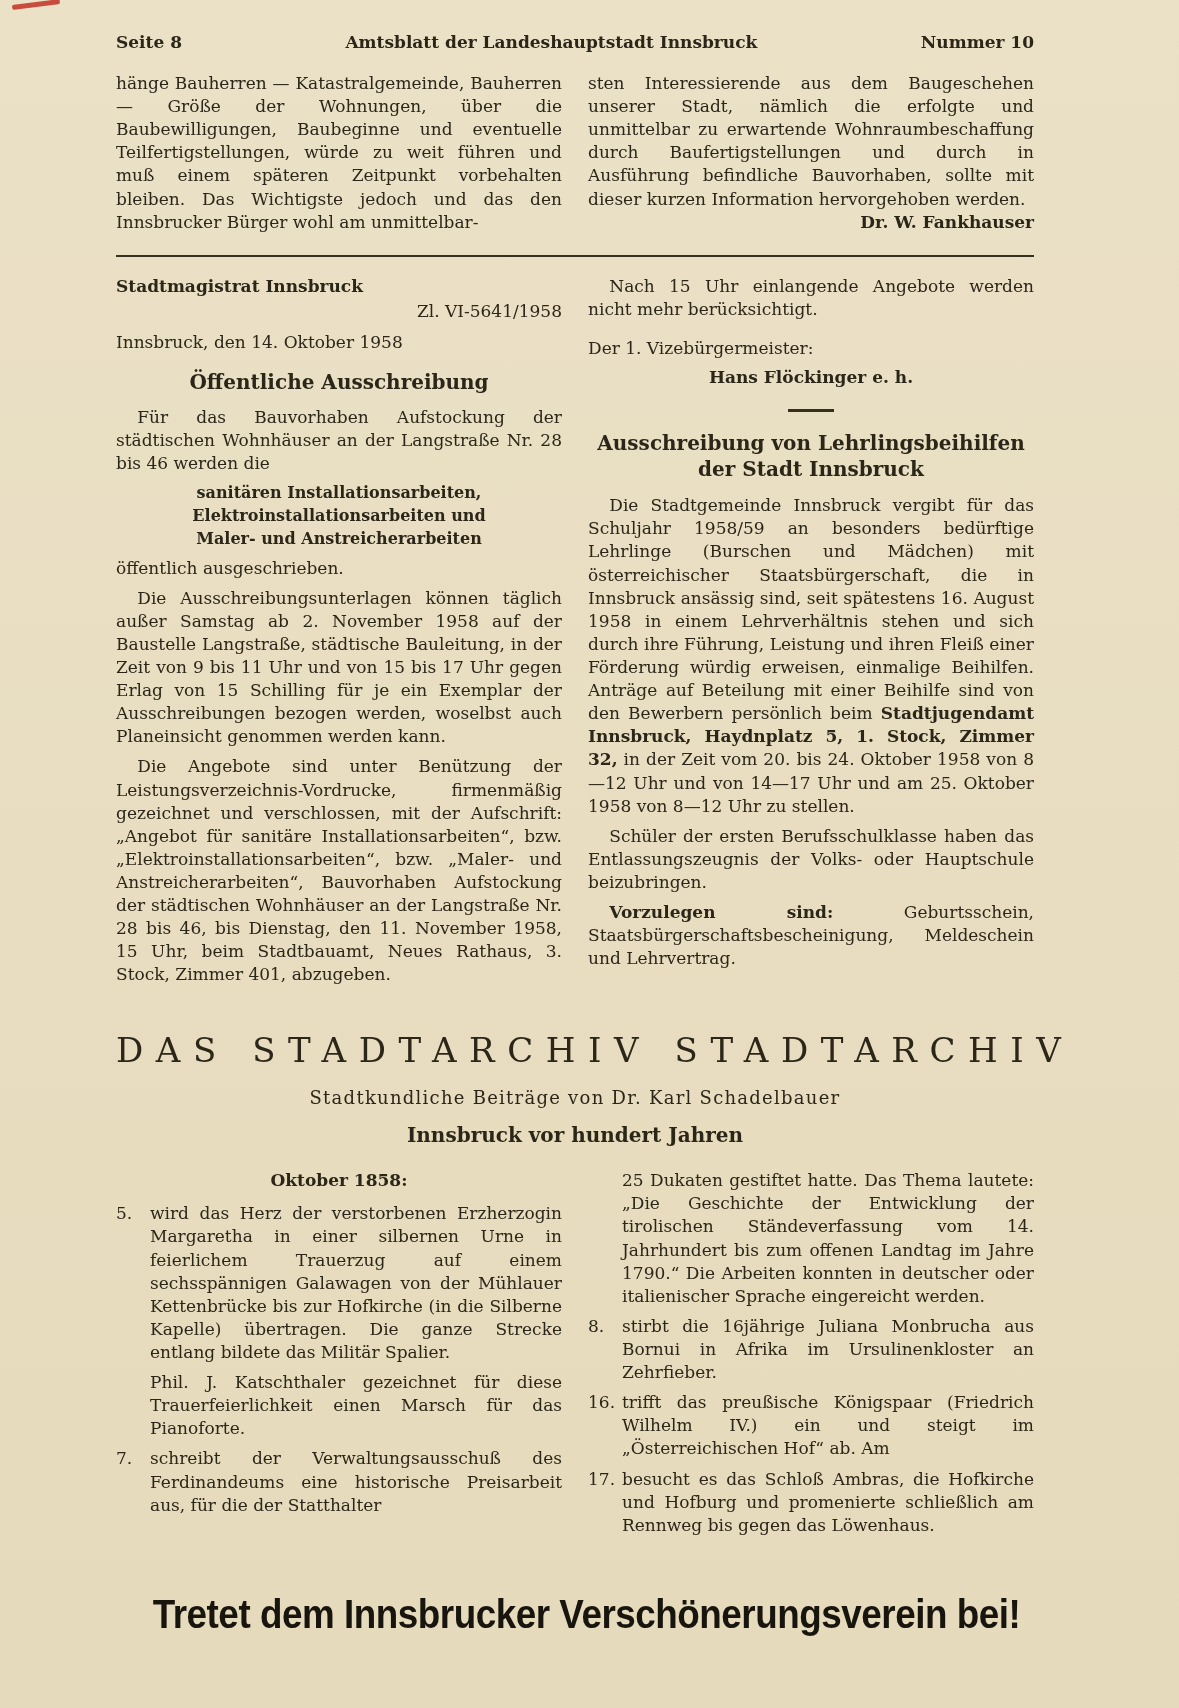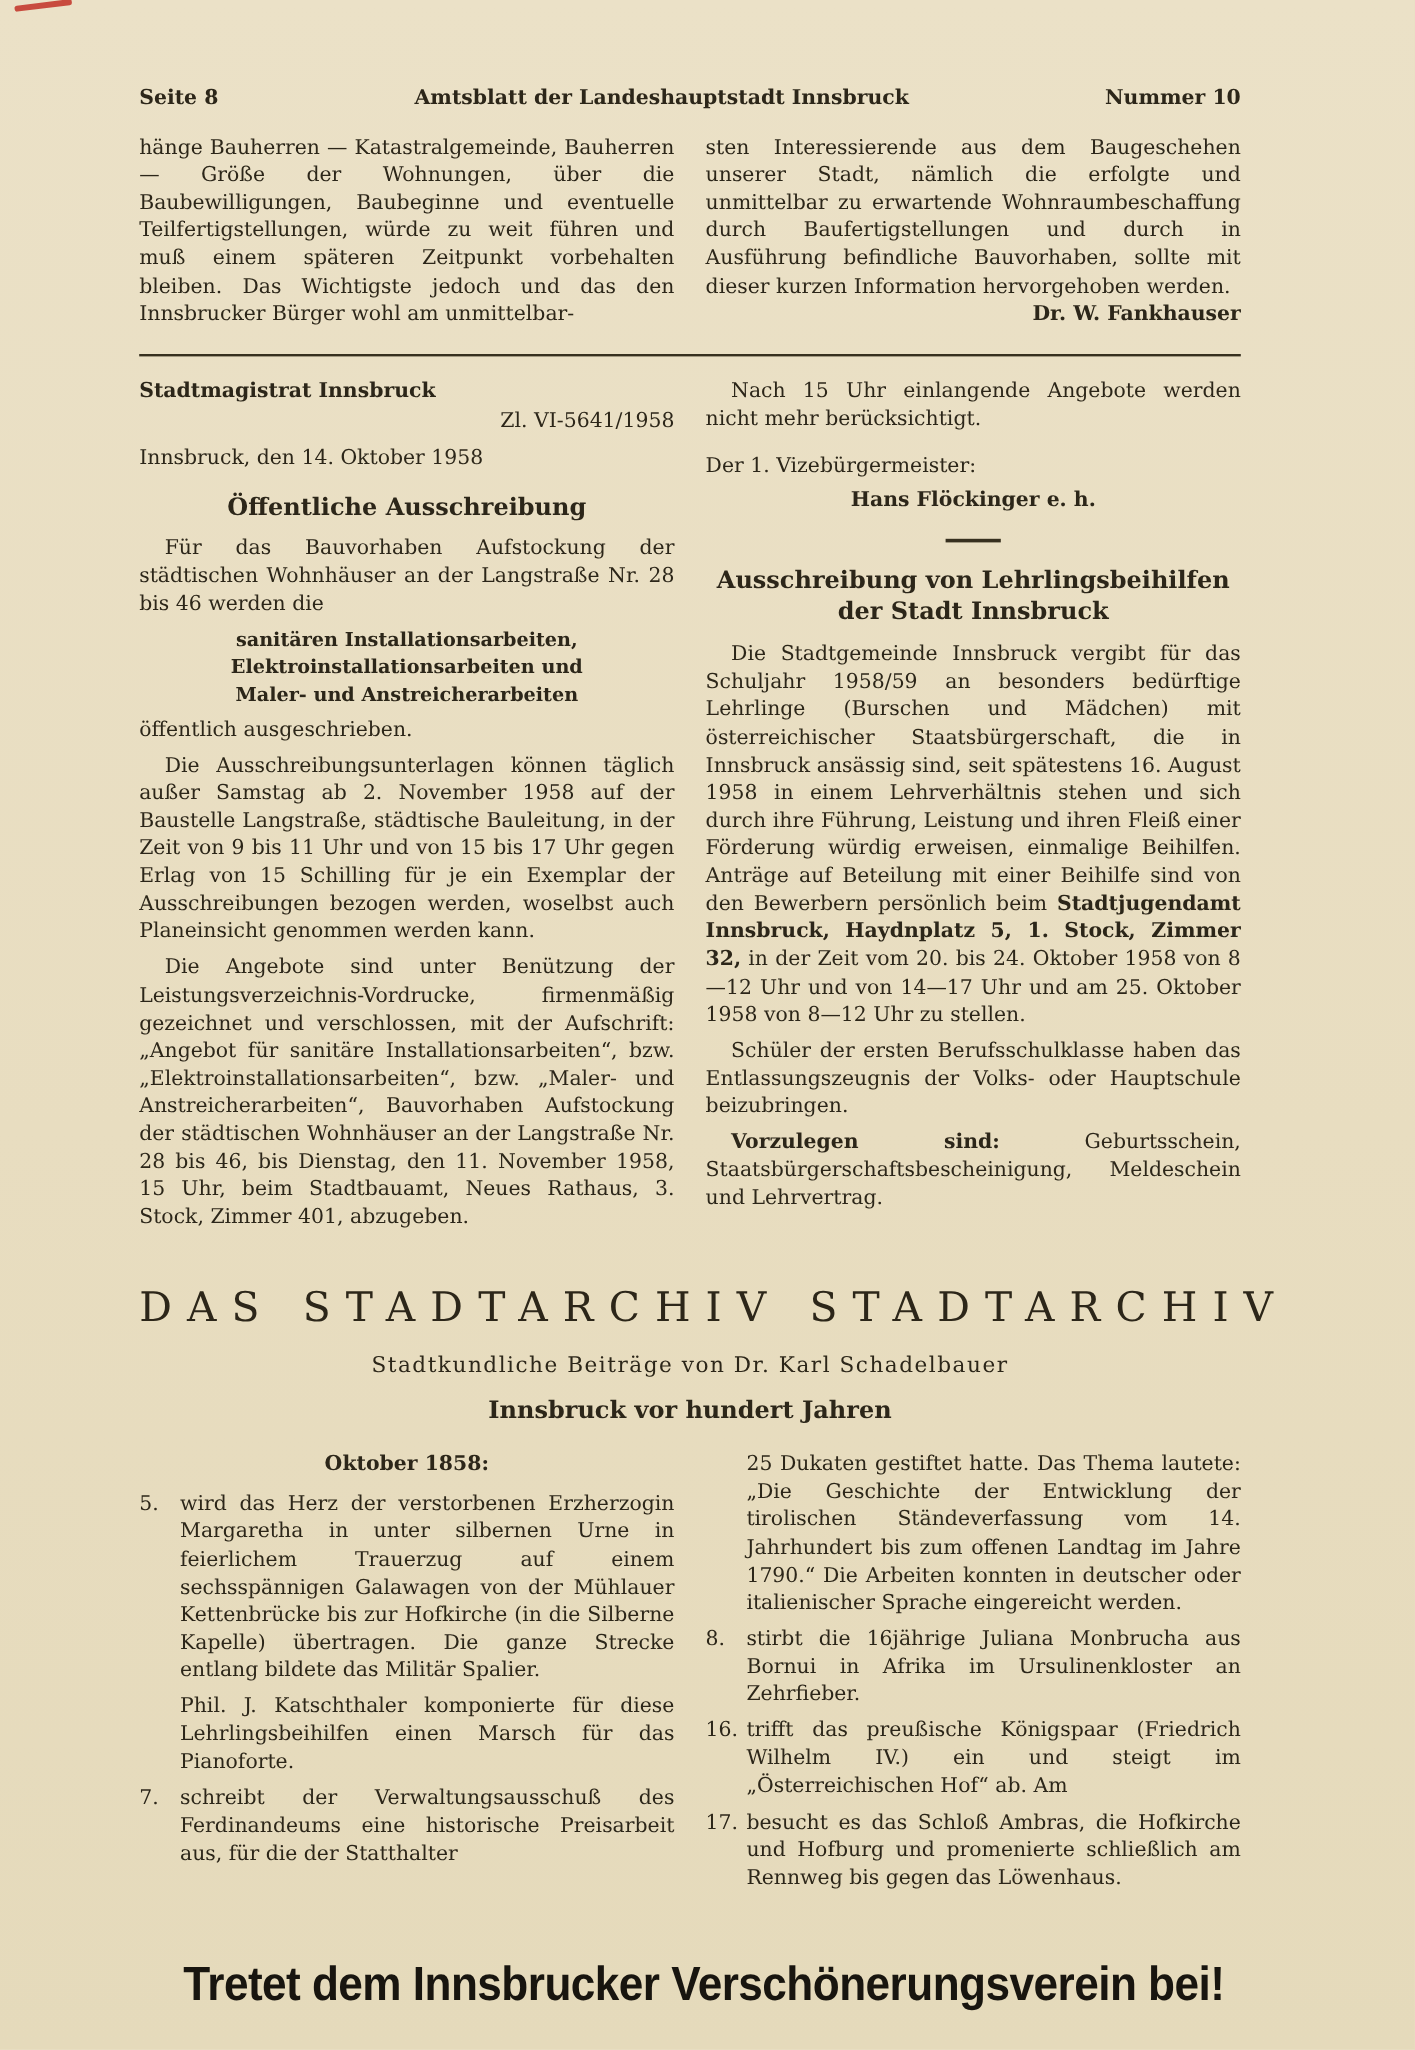--- a/index.html
+++ b/index.html
@@ -33,21 +33,21 @@
     position: absolute;
     left: 116px;
     top: 0;
     width: 918px;
   }
 
   .masthead {
     display: flex;
     justify-content: space-between;
     align-items: flex-end;
-    padding-top: 72px;
+    padding-top: 32px;
     font-size: 17px;
     font-weight: bold;
   }
 
   .twocol { display: flex; gap: 26px; margin-top: 20px; }
   .col { width: 446px; }
 
   p, .item {
     margin: 0 0 7px;
     text-align: justify;
@@ -209,25 +209,25 @@
       <h1 class="archive-title">DAS STADTARCHIV STADTARCHIV</h1>
       <p class="archive-subtitle">Stadtkundliche Beiträge von Dr. Karl Schadelbauer</p>
       <p class="archive-series">Innsbruck vor hundert Jahren</p>
 
       <div class="twocol" style="margin-top:0;">
         <div class="col">
           <p class="date-heading">Oktober 1858:</p>
 
           <div class="item">
             <span class="num">5.</span>
-            <span>wird das Herz der verstorbenen Erzherzogin Margaretha in unter silbernen Urne in feierlichem Trauerzug auf einem sechsspännigen Galawagen von der Mühlauer Kettenbrücke bis zur Hofkirche (in die Silberne Kapelle) übertragen. Die ganze Strecke entlang bildete das Militär Spalier.</span>
+            <span>wird das Herz der verstorbenen Erzherzogin Margaretha in einer silbernen Urne in feierlichem Trauerzug auf einem sechsspännigen Galawagen von der Mühlauer Kettenbrücke bis zur Hofkirche (in die Silberne Kapelle) übertragen. Die ganze Strecke entlang bildete das Militär Spalier.</span>
           </div>
           <div class="item">
             <span class="num"></span>
-            <span>Phil. J. Katschthaler komponierte für diese Lehrlingsbeihilfen einen Marsch für das Pianoforte.</span>
+            <span>Phil. J. Katschthaler gezeichnet für diese Trauerfeierlichkeit einen Marsch für das Pianoforte.</span>
           </div>
           <div class="item">
             <span class="num">7.</span>
             <span>schreibt der Verwaltungsausschuß des Ferdinandeums eine historische Preisarbeit aus, für die der Statthalter</span>
           </div>
         </div>
 
         <div class="col">
           <p class="item-cont">25 Dukaten gestiftet hatte. Das Thema lautete: „Die Geschichte der Entwicklung der tirolischen Ständeverfassung vom 14. Jahrhundert bis zum offenen Landtag im Jahre 1790.“ Die Arbeiten konnten in deutscher oder italienischer Sprache eingereicht werden.</p>
 

